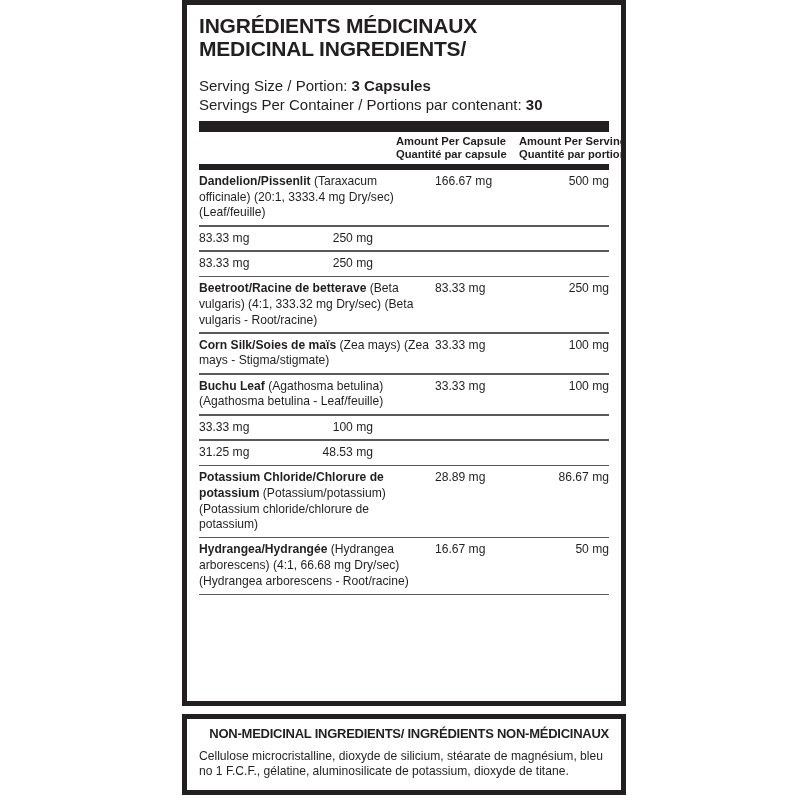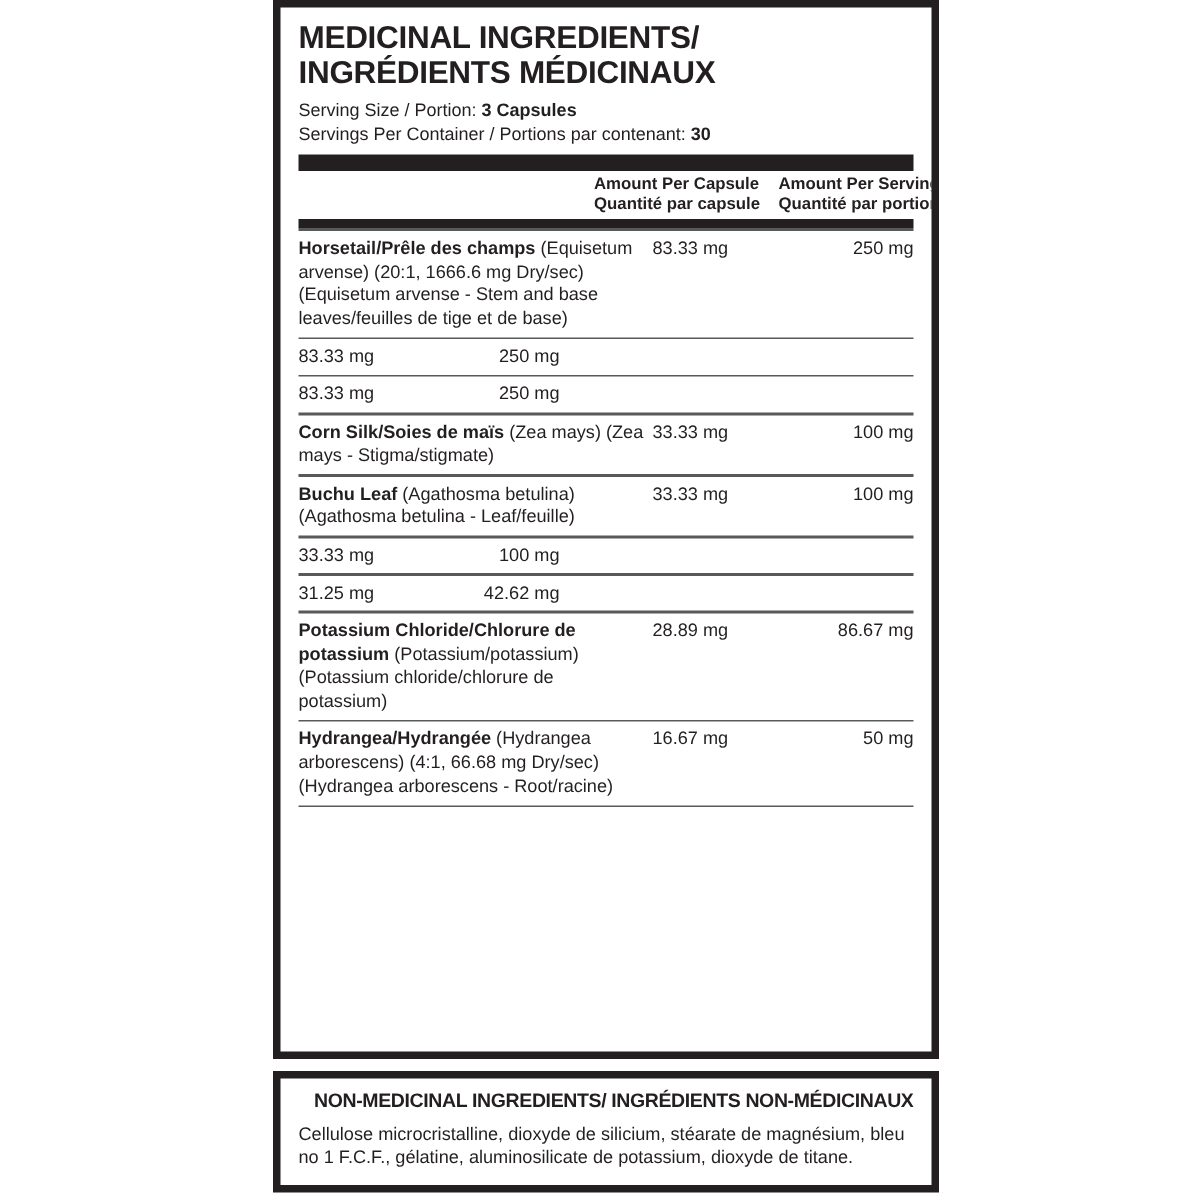--- a/index.html
+++ b/index.html
@@ -52,22 +52,22 @@
     font-weight: bold;
     line-height: 1.10;
     letter-spacing: -0.2px;
     padding-top: 9px;
     color: #231f20;
   }
   .title-line { display: block; white-space: nowrap; }
 
   
   .serving-block {
-    margin-top: 6px;
-    font-size: 12px;
+    margin-top: 16px;
+    font-size: 15px;
     line-height: 1.28;
     color: #231f20;
   }
   .serving-line { white-space: nowrap; }
   .serving-line b { font-weight: bold; }
 
   
   .rule-thick {
     height: 11px;
     background: #231f20;
@@ -151,22 +151,22 @@
 </style>
 </head>
 <body>
 
 <div id="label-root">
 
   <div class="panel panel-medicinal">
     <div class="panel-inner">
 
       <div class="title">
+        <span class="title-line">INGRÉDIENTS MÉDICINAUX</span>
         <span class="title-line">MEDICINAL INGREDIENTS/</span>
-        <span class="title-line">INGRÉDIENTS MÉDICINAUX</span>
       </div>
 
       <div class="serving-block">
         <div class="serving-line"><span>Serving Size / Portion: </span><b>3 Capsules</b></div>
         <div class="serving-line"><span>Servings Per Container / Portions par contenant: </span><b>30</b></div>
       </div>
 
       <div class="rule-thick"></div>
 
       <div class="col-headers">
@@ -176,33 +176,38 @@
         </div>
         <div class="col-head second">
           <span>Amount Per Serving</span>
           <span>Quantité par portion</span>
         </div>
       </div>
 
       <div class="rule-thick-2"></div>
 
       <div id="rows-container">
-          <div class="rule-thin"></div>
-          <div class="row">
-            <div class="row-name"><b>Horsetail/Prêle des champs</b><span> (Equisetum arvense) (20:1, 1666.6 mg Dry/sec) (Equisetum arvense - Stem and base leaves/feuilles de tige et de base)</span></div>
+          <div class="row">
+            <div class="row-name"><b>Dandelion/Pissenlit</b><span> (Taraxacum officinale) (20:1, 3333.4 mg Dry/sec) (Leaf/feuille)</span></div>
+            <div class="row-amt1">166.67 mg</div>
+            <div class="row-amt2">500 mg</div>
+          </div>
+          <div class="rule-thin"></div>
+          <div class="row">
             <div class="row-amt1">83.33 mg</div>
             <div class="row-amt2">250 mg</div>
           </div>
           <div class="rule-thin"></div>
           <div class="row">
             <div class="row-amt1">83.33 mg</div>
             <div class="row-amt2">250 mg</div>
           </div>
           <div class="rule-thin"></div>
           <div class="row">
+            <div class="row-name"><b>Beetroot/Racine de betterave</b><span> (Beta vulgaris) (4:1, 333.32 mg Dry/sec) (Beta vulgaris - Root/racine)</span></div>
             <div class="row-amt1">83.33 mg</div>
             <div class="row-amt2">250 mg</div>
           </div>
           <div class="rule-thin"></div>
           <div class="row">
             <div class="row-name"><b>Corn Silk/Soies de maïs</b><span> (Zea mays) (Zea mays - Stigma/stigmate)</span></div>
             <div class="row-amt1">33.33 mg</div>
             <div class="row-amt2">100 mg</div>
           </div>
           <div class="rule-thin"></div>
@@ -212,21 +217,21 @@
             <div class="row-amt2">100 mg</div>
           </div>
           <div class="rule-thin"></div>
           <div class="row">
             <div class="row-amt1">33.33 mg</div>
             <div class="row-amt2">100 mg</div>
           </div>
           <div class="rule-thin"></div>
           <div class="row">
             <div class="row-amt1">31.25 mg</div>
-            <div class="row-amt2">42.62 mg</div>
+            <div class="row-amt2">48.53 mg</div>
           </div>
           <div class="rule-thin"></div>
           <div class="row">
             <div class="row-name"><b>Potassium Chloride/Chlorure de potassium</b><span> (Potassium/potassium) (Potassium chloride/chlorure de potassium)</span></div>
             <div class="row-amt1">28.89 mg</div>
             <div class="row-amt2">86.67 mg</div>
           </div>
           <div class="rule-thin"></div>
           <div class="row">
             <div class="row-name"><b>Hydrangea/Hydrangée</b><span> (Hydrangea arborescens) (4:1, 66.68 mg Dry/sec) (Hydrangea arborescens - Root/racine)</span></div>

